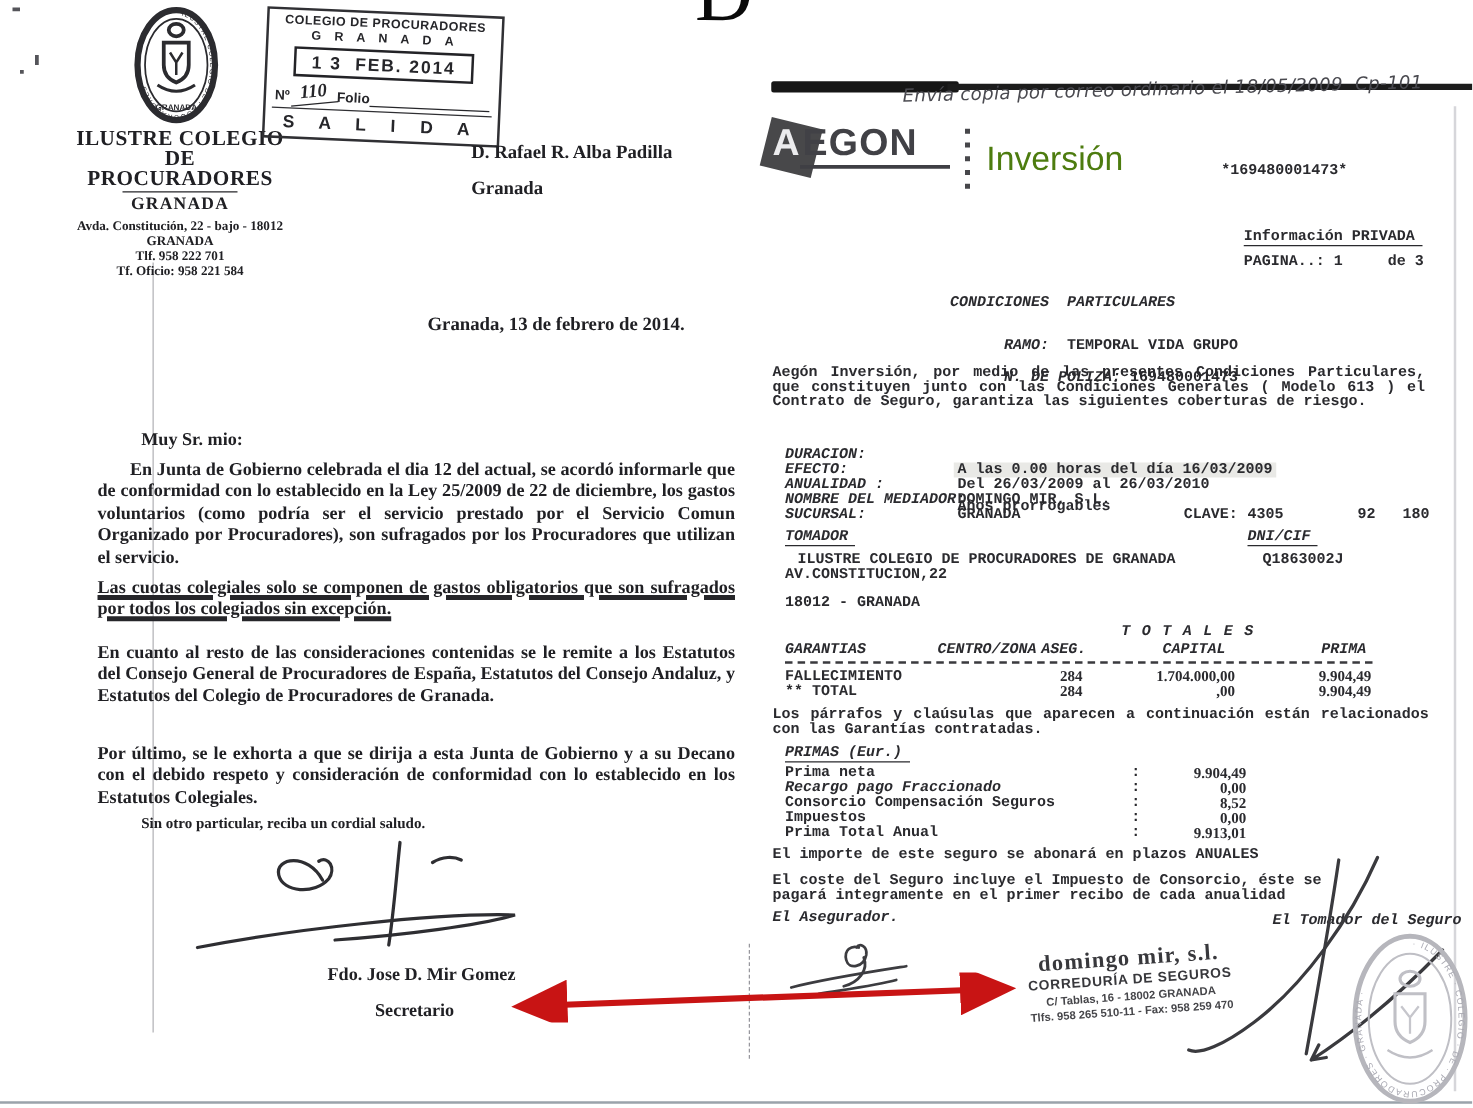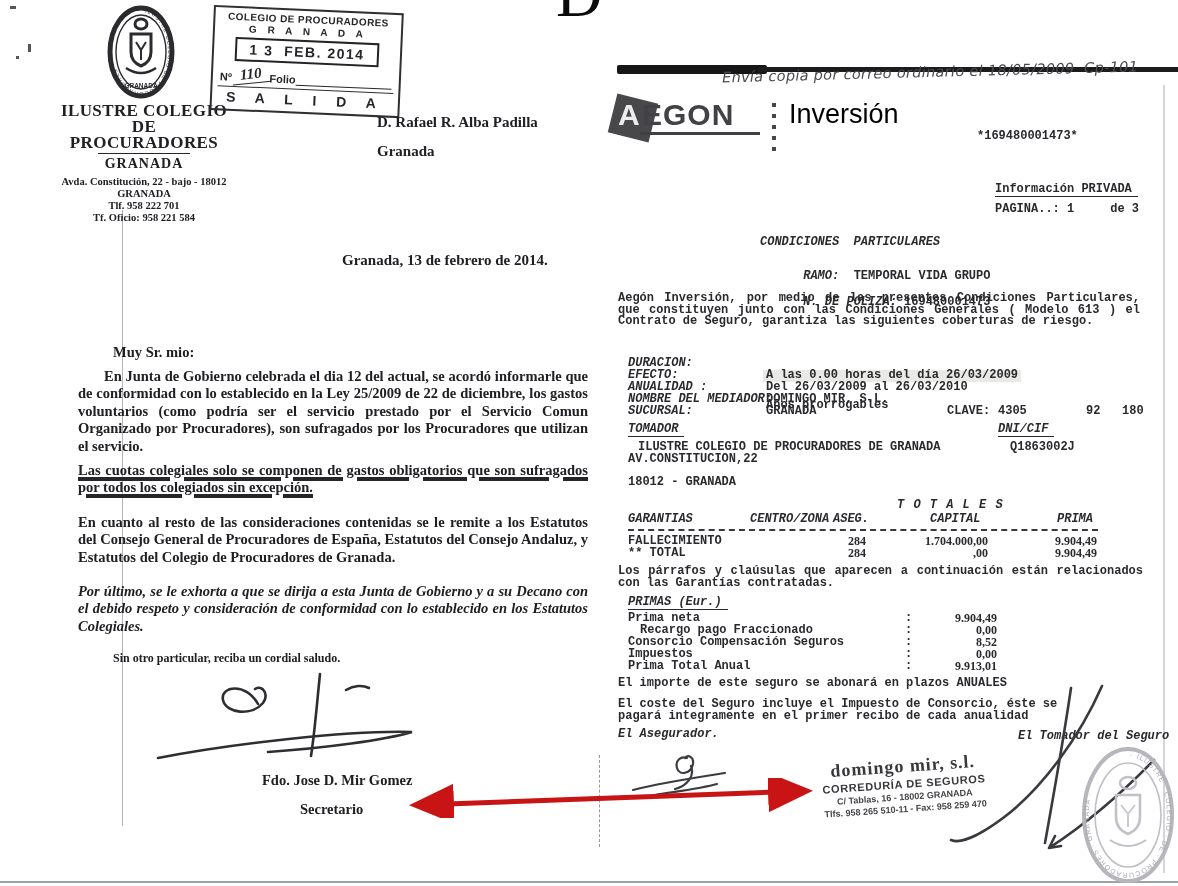--- a/index.html
+++ b/index.html
@@ -36,21 +36,21 @@
   #stamp .uline{flex:1;border-bottom:1.5px solid #26262a;height:12px;}
   #stamp .salida{font-size:14px;font-weight:700;letter-spacing:8px;border-top:1.5px solid #2f2f33;
          margin-top:3px;padding-top:2px;}
   
   #aegonsq{left:612px;top:98px;width:42px;height:40px;background:#48484a;transform:rotate(14deg);}
   #aegonA{left:618px;top:98px;font-size:30px;font-weight:700;color:#ececee;letter-spacing:1px;}
   #aegonW{left:642px;top:98px;font-size:30px;font-weight:700;color:#414146;letter-spacing:1px;}
   #aegonU{left:640px;top:132px;width:120px;height:3px;background:#3f3f44;}
   .dot{width:4px;height:4px;background:#47474b;margin:3.5px 0;}
   #aegondots{left:772px;top:99px;display:flex;flex-direction:column;}
-  #aegonInv{left:789px;top:99px;font-size:27px;font-weight:500;color:#000000;}
+  #aegonInv{left:789px;top:112px;font-size:27px;font-weight:500;color:#4d7c0f;}
   
   .hw{font-family:"DejaVu Sans",sans-serif;font-style:italic;color:#4a4a50;}
   #hwnote{left:722px;top:64px;font-size:14.5px;transform:rotate(-1.5deg);letter-spacing:.3px;white-space:pre;}
   
   #broker{left:786px;top:756px;width:236px;text-align:center;transform:rotate(-4deg);color:#38383c;}
   #broker .b1{font-family:"Liberation Serif",serif;font-size:18px;font-weight:700;letter-spacing:1px;}
   #broker .b2{font-size:11px;font-weight:700;letter-spacing:.6px;margin-top:1px;}
   #broker .b3,#broker .b4{font-size:9px;font-weight:700;margin-top:2px;color:#46464a;}
   #foldline{left:122px;top:210px;width:1px;height:616px;background:#8b8b90;opacity:.65;}
   #edgeline{left:1163px;top:85px;width:2px;height:788px;background:#d6d6da;}
@@ -128,21 +128,21 @@
       <div>D. Rafael R. Alba Padilla</div>
       <div>Granada</div>
     </div>
 
     <div class="abs s" style="left:342px;top:252px;font-size:15px;">Granada, 13 de febrero de 2014.</div>
 
     <div class="abs s" style="left:113px;top:344px;font-size:14.5px;">Muy Sr. mio:</div>
     <div class="abs s para" style="left:78px;top:368px;text-indent:26px;">En Junta de Gobierno celebrada el dia 12 del actual, se acordó informarle que de conformidad con lo establecido en la Ley 25/2009 de 22 de diciembre, los gastos voluntarios (como podría ser el servicio prestado por el Servicio Comun Organizado por Procuradores), son sufragados por los Procuradores que utilizan el servicio.</div>
     <div class="abs s para thick-u" style="left:78px;top:462px;">Las cuotas colegiales solo se componen de gastos obligatorios que son sufragados por todos los colegiados sin excepción.</div>
     <div class="abs s para" style="left:78px;top:514px;">En cuanto al resto de las consideraciones contenidas se le remite a los Estatutos del Consejo General de Procuradores de España, Estatutos del Consejo Andaluz, y Estatutos del Colegio de Procuradores de Granada.</div>
-    <div class="abs s para" style="left:78px;top:583px;font-style:italic;">Por último, se le exhorta a que se dirija a esta Junta de Gobierno y a su Decano con el debido respeto y consideración de conformidad con lo establecido en los Estatutos Colegiales.</div>
+    <div class="abs s para" style="left:78px;top:595px;">Por último, se le exhorta a que se dirija a esta Junta de Gobierno y a su Decano con el debido respeto y consideración de conformidad con lo establecido en los Estatutos Colegiales.</div>
     <div class="abs s" style="left:113px;top:651px;font-size:12px;">Sin otro particular, reciba un cordial saludo.</div>
 
     <svg class="abs" style="left:150px;top:672px;" width="290" height="92" viewBox="0 0 290 92">
       <g fill="none" stroke="#2e2e32" stroke-width="2.6" stroke-linecap="round">
         <path d="M108,32 C96,10 70,14 73,28 C76,42 102,44 113,31 C119,23 113,12 105,17"></path>
         <path d="M170,2 C167,30 165,58 161,84"></path>
         <path d="M8,86 C80,72 200,58 262,60 C235,68 175,76 118,80"></path>
         <path d="M196,18 C204,13 213,13 219,16"></path>
       </g>
     </svg>
@@ -177,21 +177,21 @@
     </div>
     <div class="abs m" style="left:760px;top:285px;">
       <span class="mi">N. DE POLIZA:</span><span> 169480001473</span>
     </div>
 
     <div class="abs m mwrap" style="left:618px;top:293px;width:522px;">Aegón Inversión, por medio de las presentes Condiciones Particulares, que constituyen junto con las Condiciones Generales ( Modelo 613 ) el Contrato de Seguro, garantiza las siguientes coberturas de riesgo.</div>
 
     <div class="abs m mi" style="left:628px;top:358px;">DURACION:</div>
     <div class="abs m" style="left:766px;top:358px;margin-top:42px;">Años prorrogables</div>
     <div class="abs m mi" style="left:628px;top:370px;">EFECTO:</div>
-    <div class="abs m hl" style="left:763px;top:370px;">A las 0.00 horas del día 26/03/2009</div>
+    <div class="abs m hl" style="left:763px;top:370px;">A las 0.00 horas del día 16/03/2009</div>
     <div class="abs m mi" style="left:628px;top:382px;">ANUALIDAD :</div>
     <div class="abs m" style="left:766px;top:382px;">Del 26/03/2009 al 26/03/2010</div>
     <div class="abs m mi" style="left:628px;top:394px;">NOMBRE DEL MEDIADOR:</div>
     <div class="abs m" style="left:766px;top:394px;">DOMINGO MIR, S.L.</div>
     <div class="abs m mi" style="left:628px;top:406px;">SUCURSAL:</div>
     <div class="abs m" style="left:766px;top:406px;">GRANADA</div>
     <div class="abs m" style="left:947px;top:406px;">CLAVE:</div>
     <div class="abs m" style="left:998px;top:406px;">4305</div>
     <div class="abs m" style="left:1086px;top:406px;">92   180</div>
 
@@ -226,21 +226,21 @@
 
     <div class="abs m mwrap" style="left:618px;top:566px;width:525px;">Los párrafos y claúsulas que aparecen a continuación están relacionados con las Garantías contratadas.</div>
 
     <div class="abs m mi mu" style="left:628px;top:597px;">PRIMAS (Eur.)</div>
     <div class="rrow m" style="top:613px;width:370px;">
       <span style="left:0;">Prima neta</span>
       <span style="left:277px;">:</span>
       <span class="num" style="left:280px;width:89px;">9.904,49</span>
     </div>
     <div class="rrow m" style="top:625px;width:370px;">
-      <span style="left:12px;">Recargo pago Fraccionado</span>
+      <span style="left:0;font-style:italic;">Recargo pago Fraccionado</span>
       <span style="left:277px;">:</span>
       <span class="num" style="left:280px;width:89px;">0,00</span>
     </div>
     <div class="rrow m" style="top:637px;width:370px;">
       <span style="left:0;">Consorcio Compensación Seguros</span>
       <span style="left:277px;">:</span>
       <span class="num" style="left:280px;width:89px;">8,52</span>
     </div>
     <div class="rrow m" style="top:649px;width:370px;">
       <span style="left:0;">Impuestos</span>

